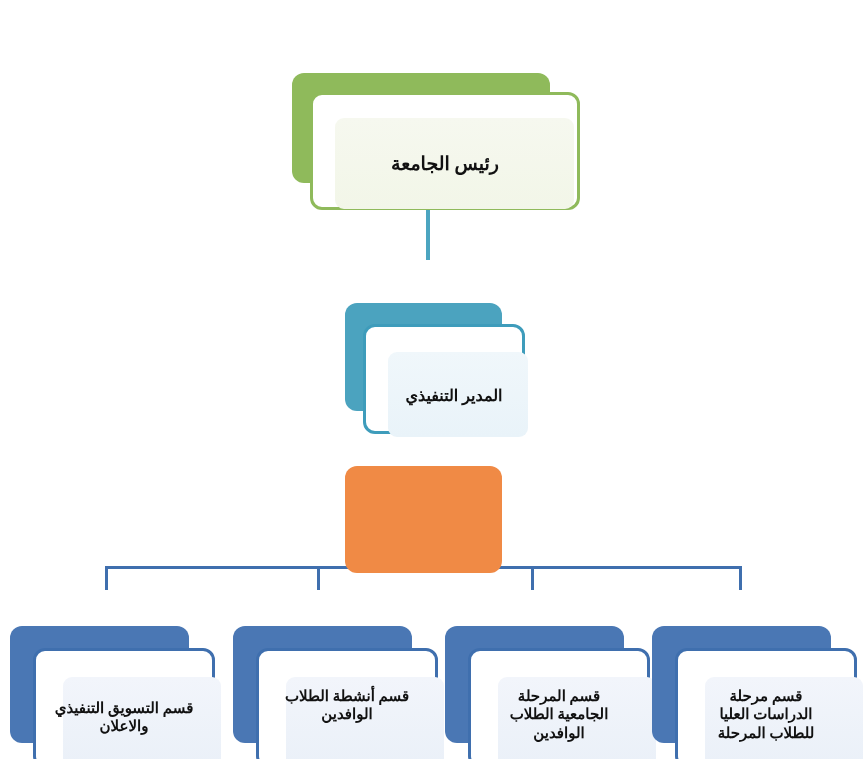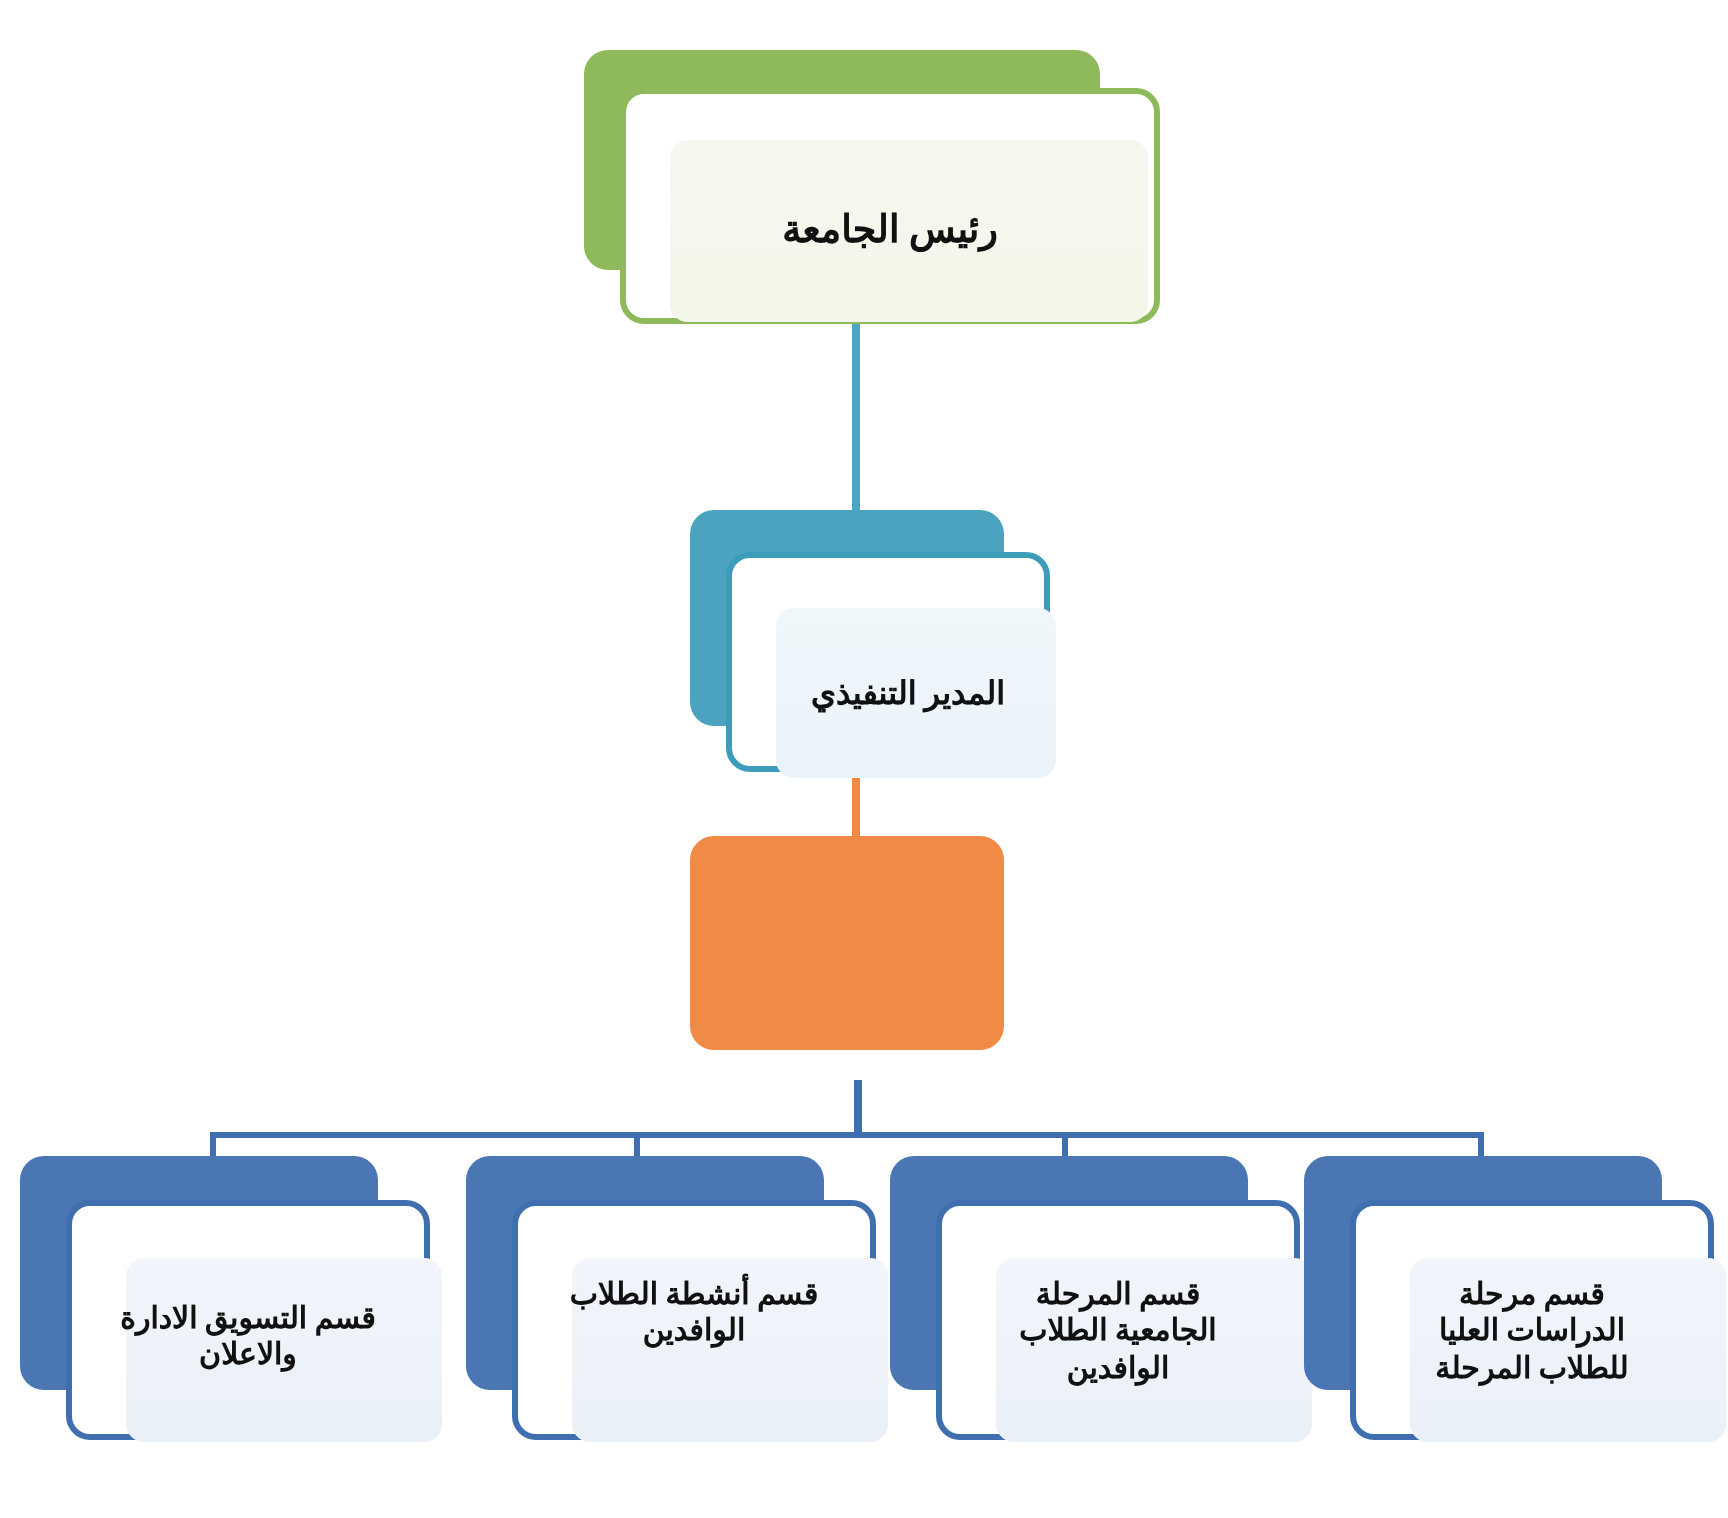--- a/index.html
+++ b/index.html
@@ -61,20 +61,21 @@
     background: #3F6FAE;
   }
   .drop-1 { left: 105px; }
   .drop-2 { left: 317px; }
   .drop-3 { left: 531px; }
   .drop-4 { left: 739px; }
 
   
   .node {
     position: absolute;
+    margin-top: 48px;
   }
   .node .shadow {
     position: absolute;
     left: 0;
     top: 0;
     border-radius: 12px;
   }
   .node .card {
     position: absolute;
     border-style: solid;
@@ -263,21 +264,21 @@
   </div>
 
   <div class="node" id="node-admin">
     <div class="shadow"></div>
   </div>
 
   <div class="node leaf" id="node-marketing">
     <div class="shadow"></div>
     <div class="card">
       <div class="fill"></div>
-      <div class="label">قسم التسويق الادارة
+      <div class="label">قسم التسويق التنفيذي
 والاعلان</div>
     </div>
   </div>
 
   <div class="node leaf" id="node-activities">
     <div class="shadow"></div>
     <div class="card">
       <div class="fill"></div>
       <div class="label">قسم أنشطة الطلاب
 الوافدين</div>

